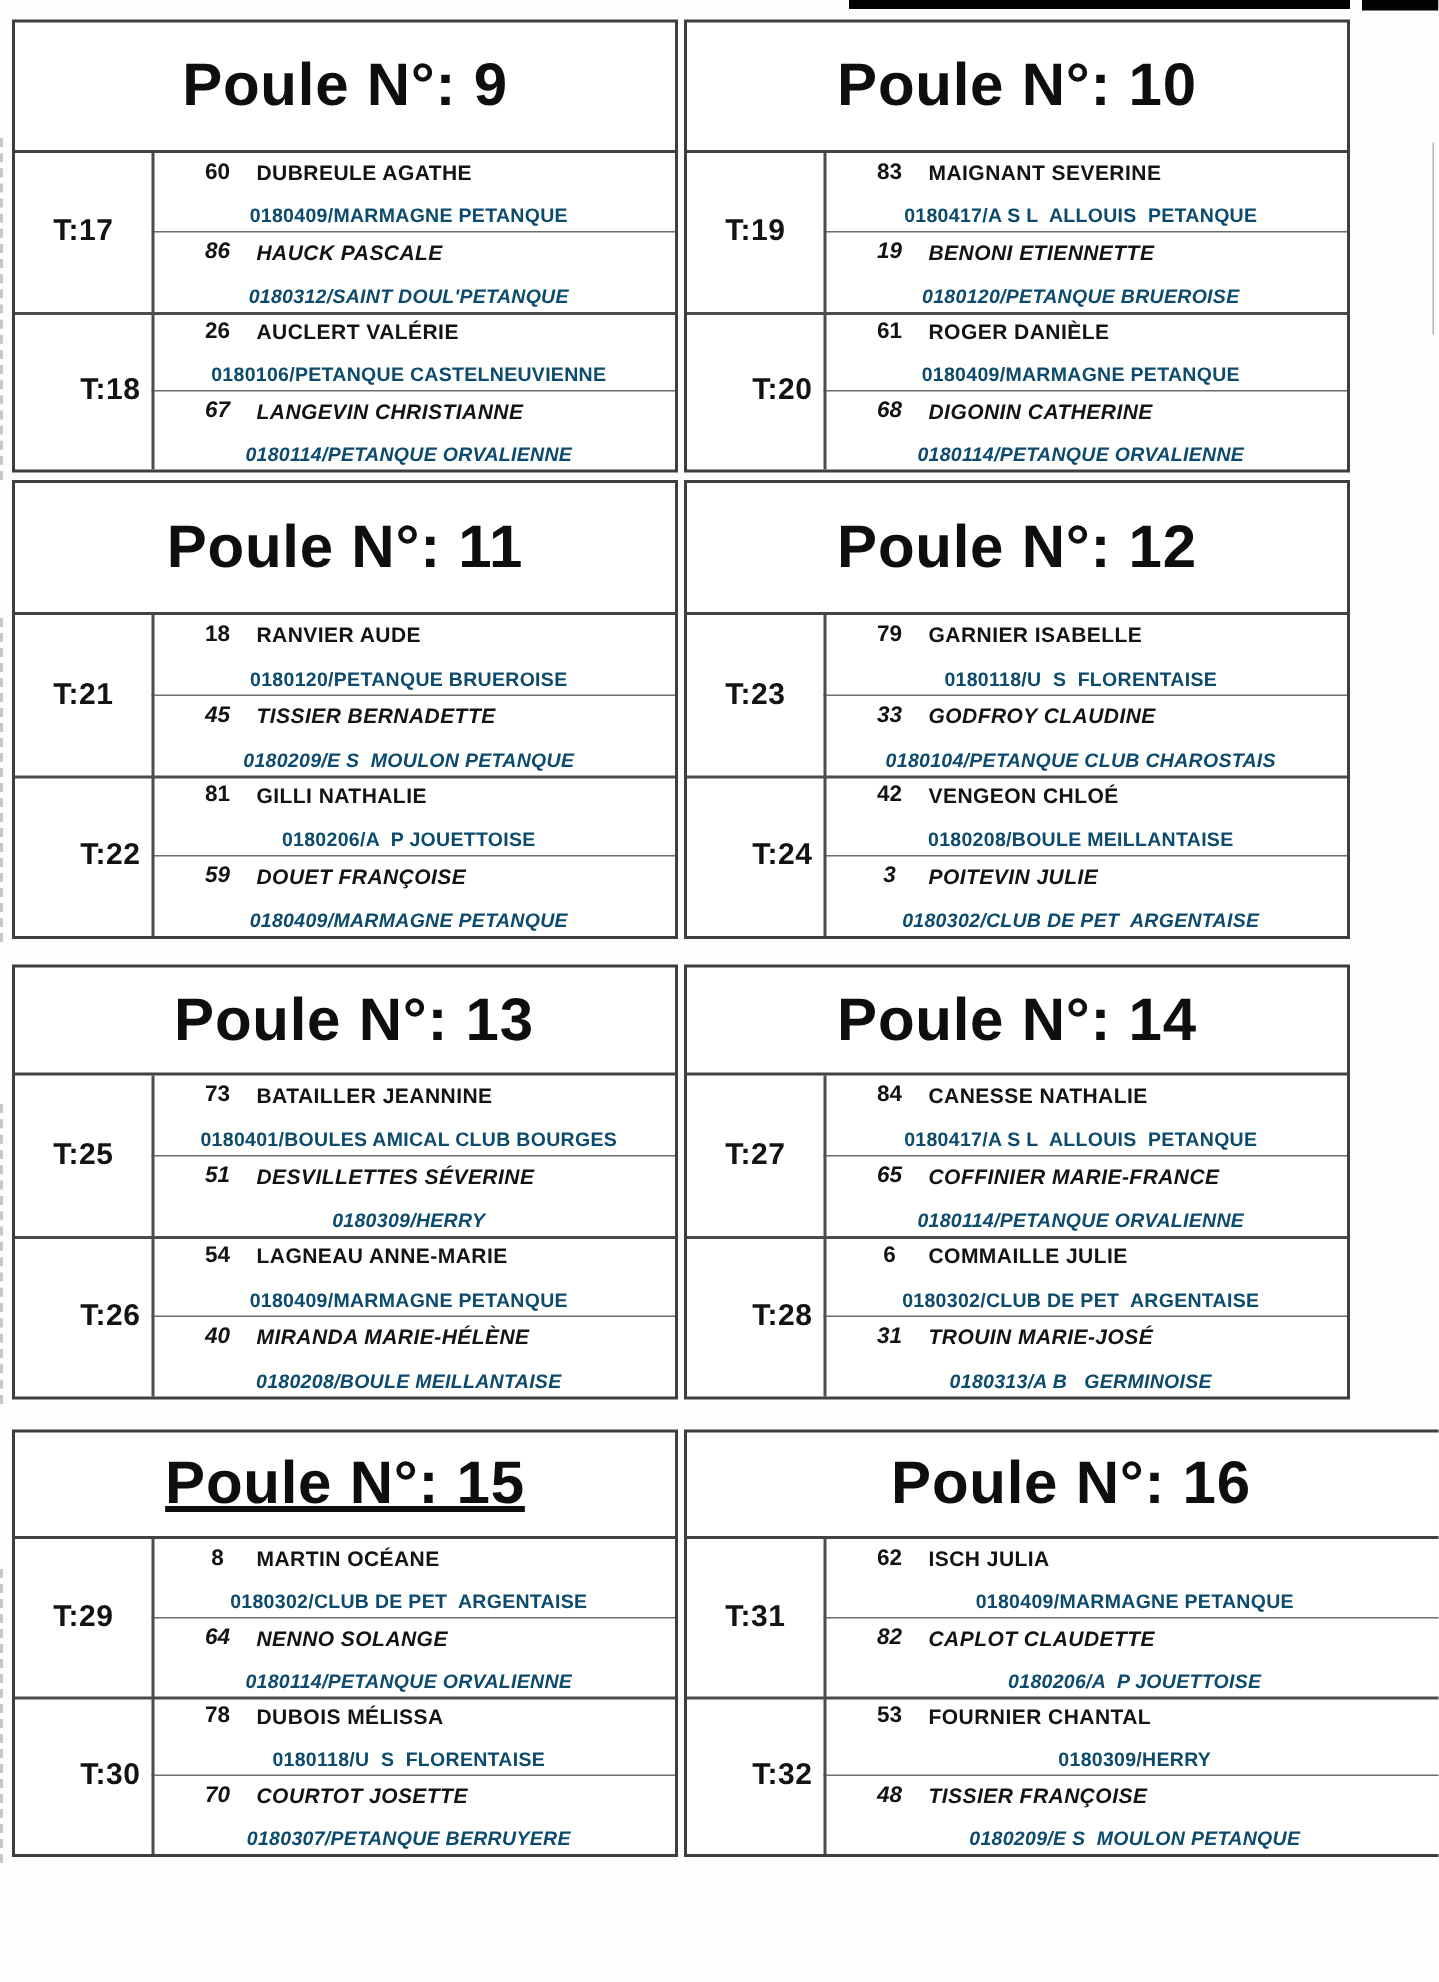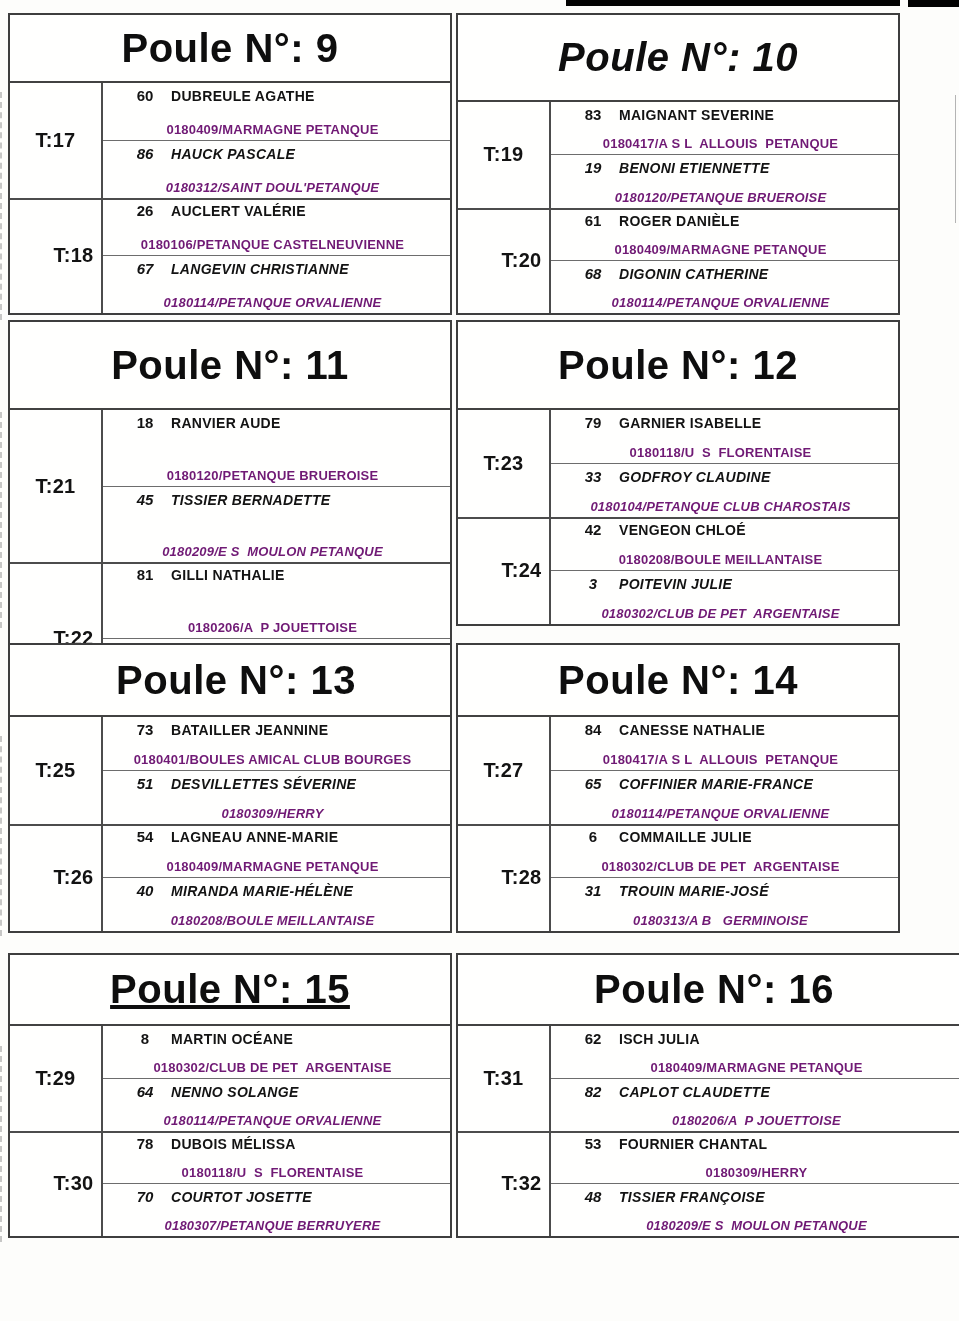--- a/index.html
+++ b/index.html
@@ -32,21 +32,21 @@
     position:absolute;left:20px;top:4px;width:48px;text-align:center;
     font-size:15px;font-weight:700;
   }
   .pname{
     position:absolute;left:70px;top:5px;
     font-size:14px;font-weight:700;letter-spacing:.3px;white-space:pre;
   }
   .club{
     position:absolute;left:0;right:6px;bottom:3px;text-align:center;
     font-size:13px;font-weight:700;letter-spacing:.2px;white-space:pre;
-    color:#701a75;
+    color:#0c4a6e;
   }
   .entry.it .num,.entry.it .pname,.entry.it .club{font-style:italic;}
   .tcell{
     position:absolute;left:0;top:0;width:91px;height:50%;
     display:flex;align-items:center;justify-content:center;
     font-size:20px;font-weight:700;letter-spacing:.3px;
   }
   .tcell.t2{top:50%;padding-left:18px;}
   .tdiv{position:absolute;left:91px;top:0;bottom:0;width:0;border-left:2px solid #4c4c4c;}
   .tmid{position:absolute;left:0;right:0;top:50%;height:0;border-top:2px solid #4c4c4c;}
@@ -63,21 +63,21 @@
   <div class="artifact-bar" style="left:566px;top:0;width:334px;height:6px;"></div>
   <div class="artifact-bar" style="left:908px;top:0;width:51px;height:7px;"></div>
   <div class="edge-dash" style="top:92px;height:228px;"></div>
   <div class="edge-dash" style="top:412px;height:216px;"></div>
   <div class="edge-dash" style="top:736px;height:200px;"></div>
   <div class="edge-dash" style="top:1046px;height:196px;"></div>
   <div class="right-mark" style="left:955px;top:95px;height:128px;"></div>
 
   <div id="pools">
       <div class="pool" style="left: 8px; top: 13px; width: 444px; height: 302px;">
-    <div class="pool-title" style="height: 68px;">Poule N°: 9</div>
+    <div class="pool-title" style="height: 87px;">Poule N°: 9</div>
     <div class="pool-body">
       <div class="entries">
         <div class="entry">
           <span class="num">60</span>
           <span class="pname">DUBREULE AGATHE</span>
           <div class="club">0180409/MARMAGNE PETANQUE</div>
         </div>
         <div class="entry sep it">
           <span class="num">86</span>
           <span class="pname">HAUCK PASCALE</span>
@@ -94,21 +94,21 @@
           <div class="club">0180114/PETANQUE ORVALIENNE</div>
         </div>
       </div>
       <div class="tcell t1">T:17</div>
       <div class="tcell t2">T:18</div>
       <div class="tdiv"></div>
       <div class="tmid"></div>
     </div>
   </div>
       <div class="pool" style="left: 456px; top: 13px; width: 444px; height: 302px;">
-    <div class="pool-title" style="height: 87px; font-style: italic;">Poule N°: 10</div>
+    <div class="pool-title" style="height: 87px;">Poule N°: 10</div>
     <div class="pool-body">
       <div class="entries">
         <div class="entry">
           <span class="num">83</span>
           <span class="pname">MAIGNANT SEVERINE</span>
           <div class="club">0180417/A S L  ALLOUIS  PETANQUE</div>
         </div>
         <div class="entry sep it">
           <span class="num">19</span>
           <span class="pname">BENONI ETIENNETTE</span>
@@ -124,21 +124,21 @@
           <span class="pname">DIGONIN CATHERINE</span>
           <div class="club">0180114/PETANQUE ORVALIENNE</div>
         </div>
       </div>
       <div class="tcell t1">T:19</div>
       <div class="tcell t2">T:20</div>
       <div class="tdiv"></div>
       <div class="tmid"></div>
     </div>
   </div>
-      <div class="pool" style="left: 8px; top: 320px; width: 444px; height: 396px;">
+      <div class="pool" style="left: 8px; top: 320px; width: 444px; height: 306px;">
     <div class="pool-title" style="height: 88px;">Poule N°: 11</div>
     <div class="pool-body">
       <div class="entries">
         <div class="entry">
           <span class="num">18</span>
           <span class="pname">RANVIER AUDE</span>
           <div class="club">0180120/PETANQUE BRUEROISE</div>
         </div>
         <div class="entry sep it">
           <span class="num">45</span>

